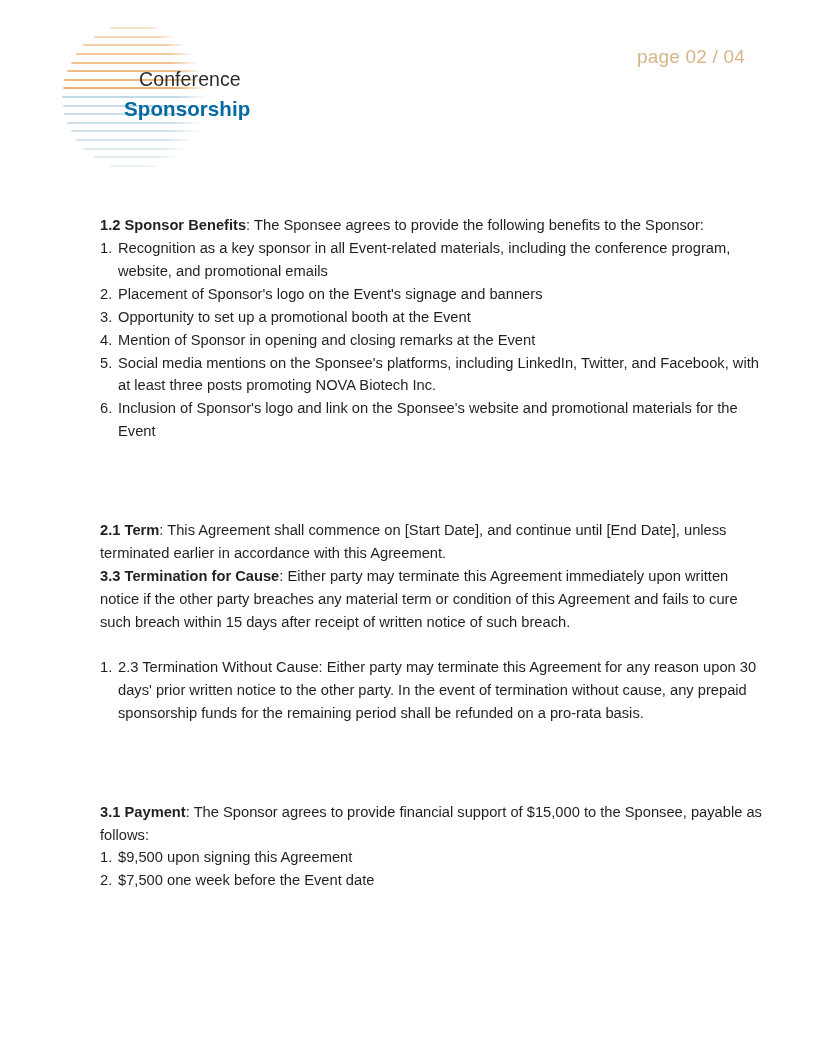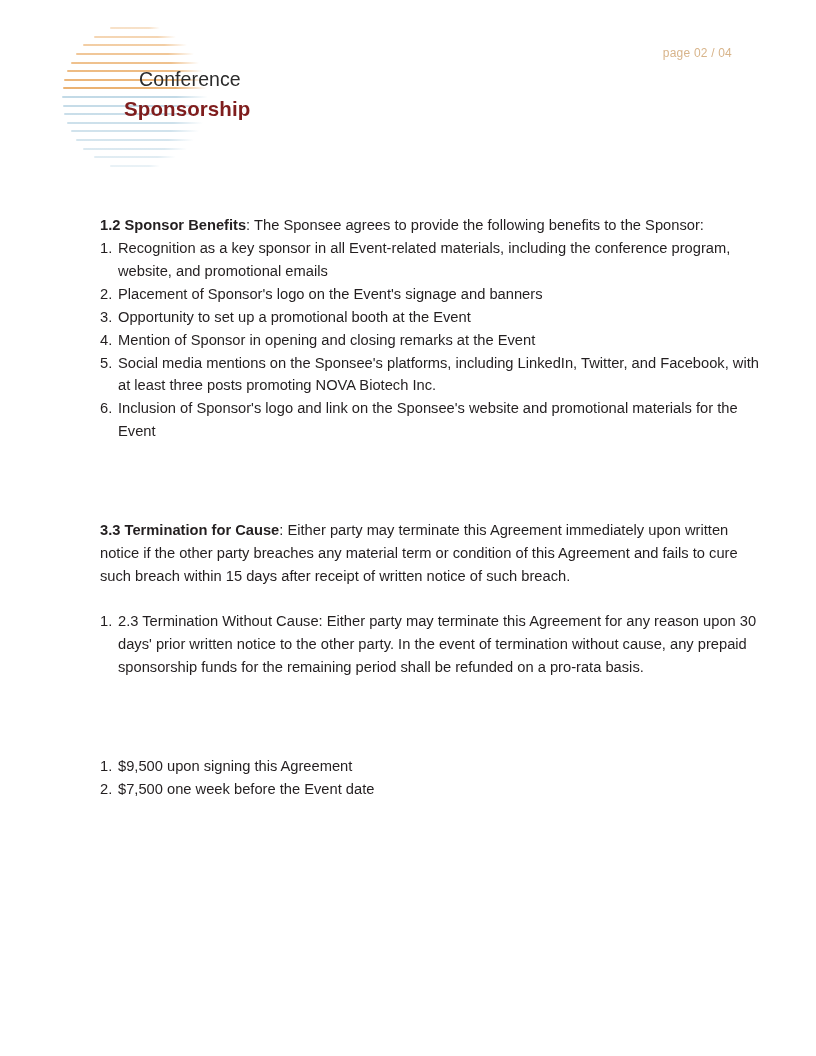--- a/index.html
+++ b/index.html
@@ -47,31 +47,31 @@
     font-size: 19.5px;
     font-weight: 400;
     color: #2b2b2b;
     letter-spacing: .1px;
     display: block;
     margin-left: 15px;
   }
   #title-line-2 {
     font-size: 20.5px;
     font-weight: 700;
-    color: #7f1d1d;
+    color: #0369a1;
     letter-spacing: .1px;
     display: block;
     margin-top: 9px;
   }
 
   #page-indicator {
     position: absolute;
-    right: 84px;
+    right: 71px;
     top: 46px;
-    font-size: 12px;
+    font-size: 19px;
     color: #d8b48a;
     letter-spacing: .2px;
     white-space: nowrap;
   }
 
   
   #content {
     position: absolute;
     left: 80px;
     top: 214px;
@@ -176,35 +176,41 @@
     <li><span>Mention of Sponsor in opening and closing remarks at the Event</span></li>
     <li><span>Social media mentions on the Sponsee's platforms, including LinkedIn, Twitter, and Facebook, with at least three posts promoting NOVA Biotech Inc.</span></li>
     <li><span>Inclusion of Sponsor's logo and link on the Sponsee's website and promotional materials for the Event</span></li>
   </ol>
 
   <div class="block-spacer-before-pill"></div>
 
 
   <div class="block-spacer-after-pill"></div>
 
+  <p class="para">
+    <b>2.1 Term</b><span>: This Agreement shall commence on [Start Date], and continue until [End Date], unless terminated earlier in accordance with this Agreement.</span>
+  </p>
 
   <p class="para">
     <b>3.3 Termination for Cause</b><span>: Either party may terminate this Agreement immediately upon written notice if the other party breaches any material term or condition of this Agreement and fails to cure such breach within 15 days after receipt of written notice of such breach.</span>
   </p>
 
   <div class="gap-md"></div>
 
   <ol class="numlist">
     <li><b>2.3 Termination Without Cause</b><span>: Either party may terminate this Agreement for any reason upon 30 days' prior written notice to the other party. In the event of termination without cause, any prepaid sponsorship funds for the remaining period shall be refunded on a pro-rata basis.</span></li>
   </ol>
 
   <div class="block-spacer-before-pill"></div>
 
 
   <div class="block-spacer-after-pill"></div>
 
+  <p class="para">
+    <b>3.1 Payment</b><span>: The Sponsor agrees to provide financial support of $15,000 to the Sponsee, payable as follows:</span>
+  </p>
 
   <ol class="numlist">
     <li><span>$9,500 upon signing this Agreement</span></li>
     <li><span>$7,500 one week before the Event date</span></li>
   </ol>
 
 </div>
 
 </body></html>

